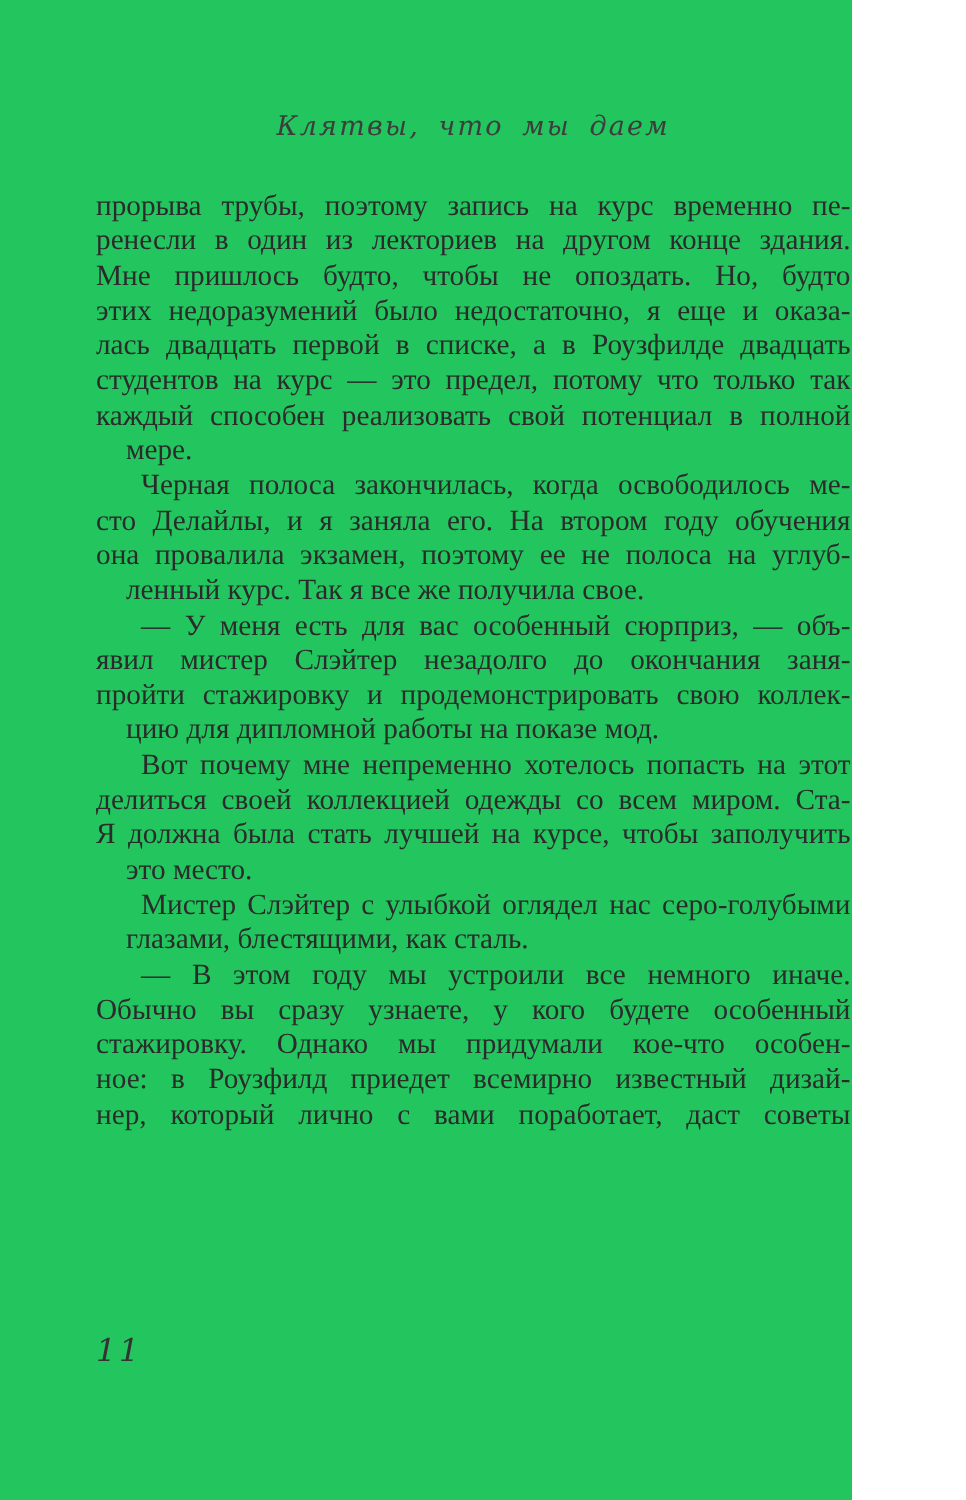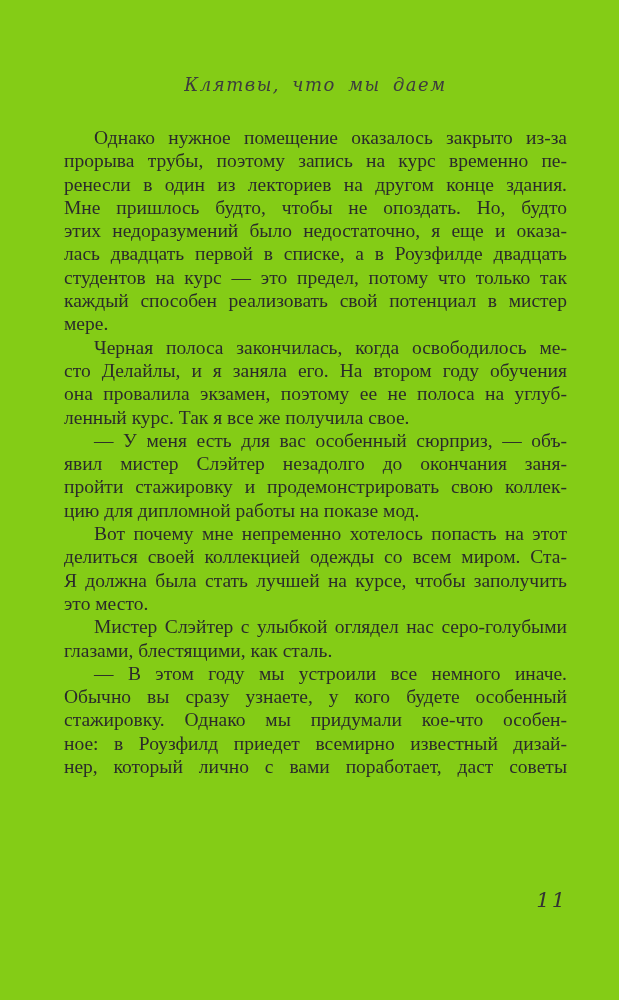--- a/index.html
+++ b/index.html
@@ -1,23 +1,23 @@
 <!DOCTYPE html>
 <html><head>
 <meta charset="utf-8">
 <style>
   html, body {
     margin: 0;
     padding: 0;
   }
   .page {
     position: relative;
-    width: 619px;
+    width: 568px;
     height: 1000px;
-    background: #84cc16;
+    background: #22c55e;
     overflow: hidden;
     font-family: "Liberation Serif", serif;
   }
   .running-head {
     position: absolute;
     top: 74px;
     left: 64px;
     width: 503px;
     text-align: center;
     font-family: "DejaVu Serif", serif;
@@ -43,50 +43,50 @@
     text-align: justify;
     text-align-last: justify;
     white-space: normal;
     overflow: hidden;
   }
   .line.first {
     padding-left: 30px;
   }
   .line.last {
     text-align-last: left;
+    margin-left: 20px;
   }
   .page-number {
     position: absolute;
     top: 888px;
     left: 64px;
     width: 503px;
-    text-align: right;
+    text-align: left;
     font-family: "DejaVu Serif", serif;
     font-style: italic;
     font-size: 21px;
     letter-spacing: 2px;
     color: #333333;
   }
 </style>
 </head>
 <body>
 
 <div class="page">
   <div class="running-head">Клятвы, что мы даем</div>
 
   <div class="body-text">
       <div class="paragraph">
-        <div class="line first">Однако нужное помещение оказалось закрыто из-за</div>
         <div class="line">прорыва трубы, поэтому запись на курс временно пе-</div>
         <div class="line">ренесли в один из лекториев на другом конце здания.</div>
         <div class="line">Мне пришлось будто, чтобы не опоздать. Но, будто</div>
         <div class="line">этих недоразумений было недостаточно, я еще и оказа-</div>
         <div class="line">лась двадцать первой в списке, а в Роузфилде двадцать</div>
         <div class="line">студентов на курс — это предел, потому что только так</div>
-        <div class="line">каждый способен реализовать свой потенциал в мистер</div>
+        <div class="line">каждый способен реализовать свой потенциал в полной</div>
         <div class="line last">мере.</div>
       </div>
       <div class="paragraph">
         <div class="line first">Черная полоса закончилась, когда освободилось ме-</div>
         <div class="line">сто Делайлы, и я заняла его. На втором году обучения</div>
         <div class="line">она провалила экзамен, поэтому ее не полоса на углуб-</div>
         <div class="line last">ленный курс. Так я все же получила свое.</div>
       </div>
       <div class="paragraph">
         <div class="line first">— У меня есть для вас особенный сюрприз, — объ-</div>

